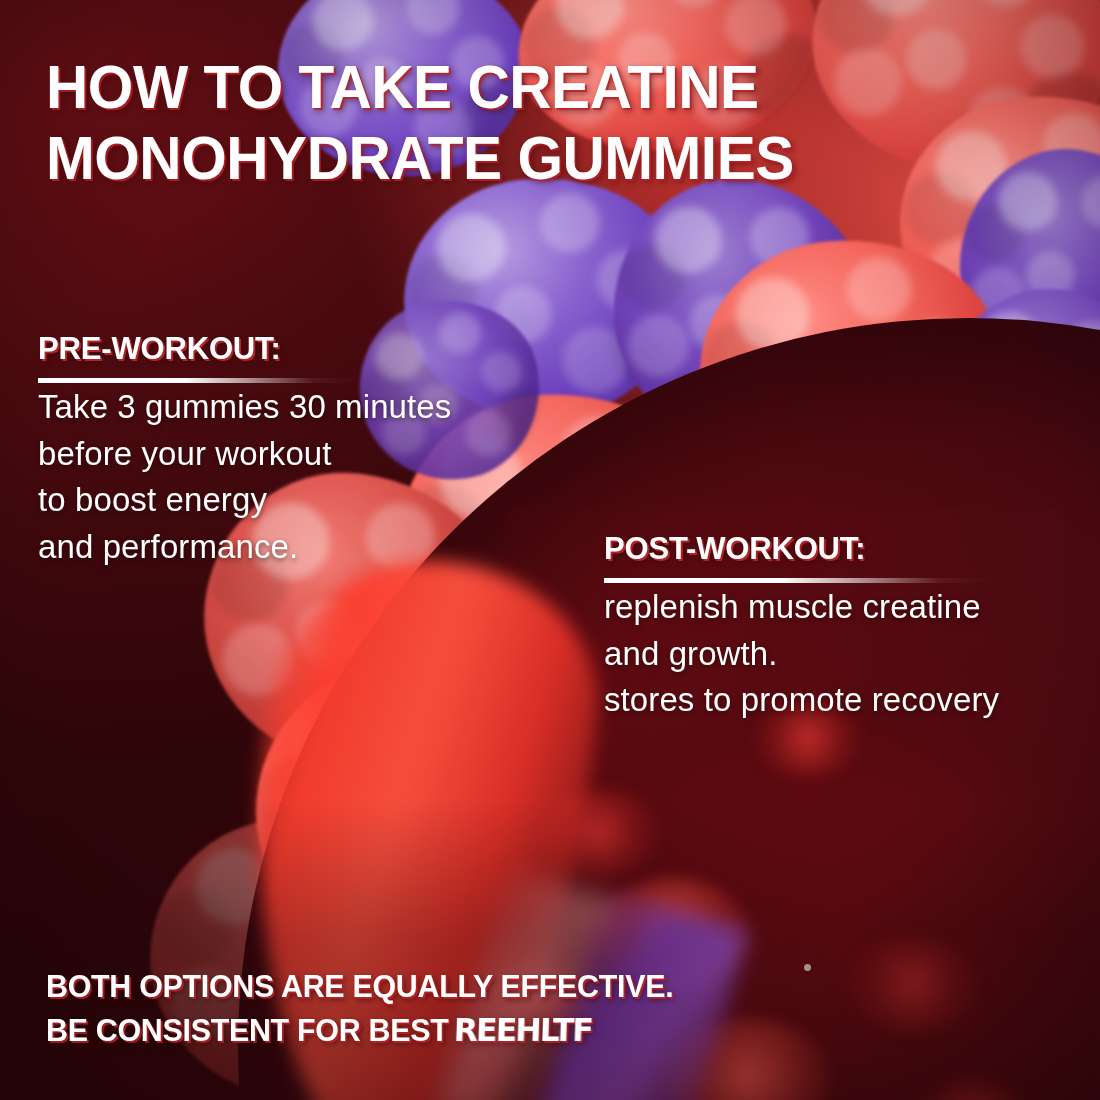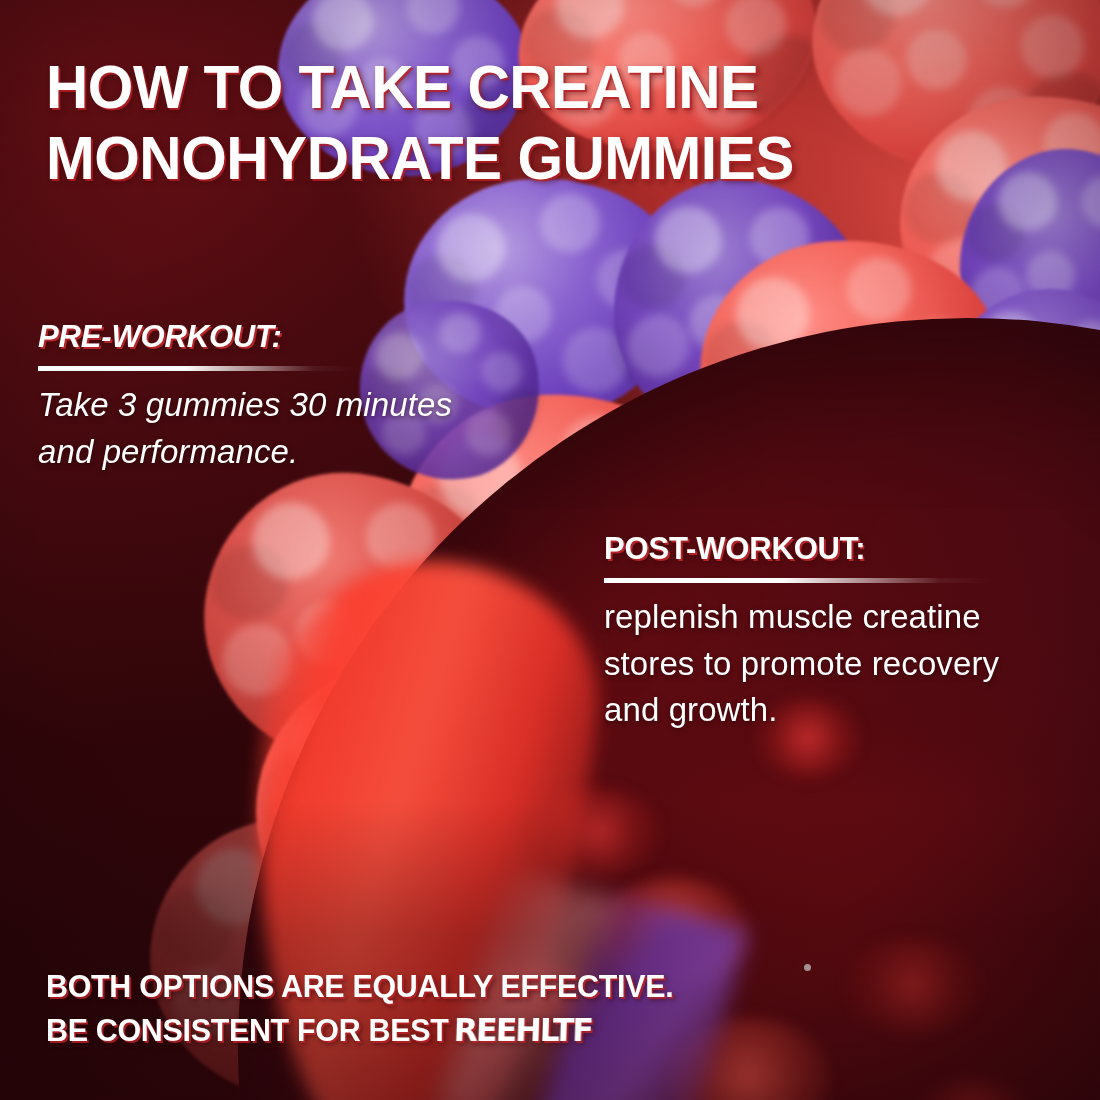--- a/index.html
+++ b/index.html
@@ -137,21 +137,21 @@
     transform:scaleX(.96);
     transform-origin:left top;
     text-shadow:
       2px 2px 0 rgba(190,30,35,.80),
       3px 3px 6px rgba(60,5,10,.55);
   }
   .title-line { display:block; white-space:nowrap; }
 
   
   .section { position:absolute; }
-  .sec-pre  { left:38px;  top:318px; width:430px;font-style:italic; }
+  .sec-pre  { left:38px;  top:330px; width:430px; }
   .sec-post { left:604px; top:530px; width:488px; }
 
   .sec-head {
     color:#fff;
     font-size:32px;
     font-weight:700;
     letter-spacing:-0.2px;
     transform:scaleX(.97);
     transform-origin:left top;
     text-shadow:
@@ -160,21 +160,21 @@
   }
   .sec-rule {
     margin-top:11px;
     height:5px;
     background:linear-gradient(90deg,#ffffff 0%,#fdfdfd 46%,rgba(255,255,255,.55) 66%,rgba(255,255,255,.06) 86%,rgba(255,255,255,0) 100%);
   }
   .rule-pre  { width:320px; }
   .rule-post { width:390px; }
 
   .sec-body {
-    margin-top:11px;
+    margin-top:1px;
     color:#fff;
     font-size:33px;
     font-weight:400;
     line-height:1.41;
     letter-spacing:.1px;
     text-shadow:0 2px 5px rgba(30,2,6,.55);
   }
   .sec-body .ln { display:block; white-space:nowrap; }
 
   
@@ -253,31 +253,33 @@
     <h1 class="title">
       <span class="title-line">HOW TO TAKE CREATINE</span>
       <span class="title-line">MONOHYDRATE GUMMIES</span>
     </h1>
 
     <div class="section sec-pre">
       <div class="sec-head">PRE-WORKOUT:</div>
       <div class="sec-rule rule-pre"></div>
       <div class="sec-body">
         <span class="ln">Take 3 gummies 30 minutes</span>
+        <span class="ln">before your workout</span>
+        <span class="ln">to boost energy</span>
         <span class="ln">and performance.</span>
       </div>
     </div>
 
     <div class="section sec-post">
       <div class="sec-head">POST-WORKOUT:</div>
       <div class="sec-rule rule-post"></div>
       <div class="sec-body">
         <span class="ln">replenish muscle creatine</span>
+        <span class="ln">and growth.</span>
         <span class="ln">stores to promote recovery</span>
-        <span class="ln">and growth.</span>
       </div>
     </div>
 
     <div class="footer">
       <span class="ln">BOTH OPTIONS ARE EQUALLY EFFECTIVE.</span>
       <span class="ln"><span>BE CONSISTENT FOR BEST </span><span class="garbled">REEHLTF</span></span>
     </div>
 
   </div>
 </div>

